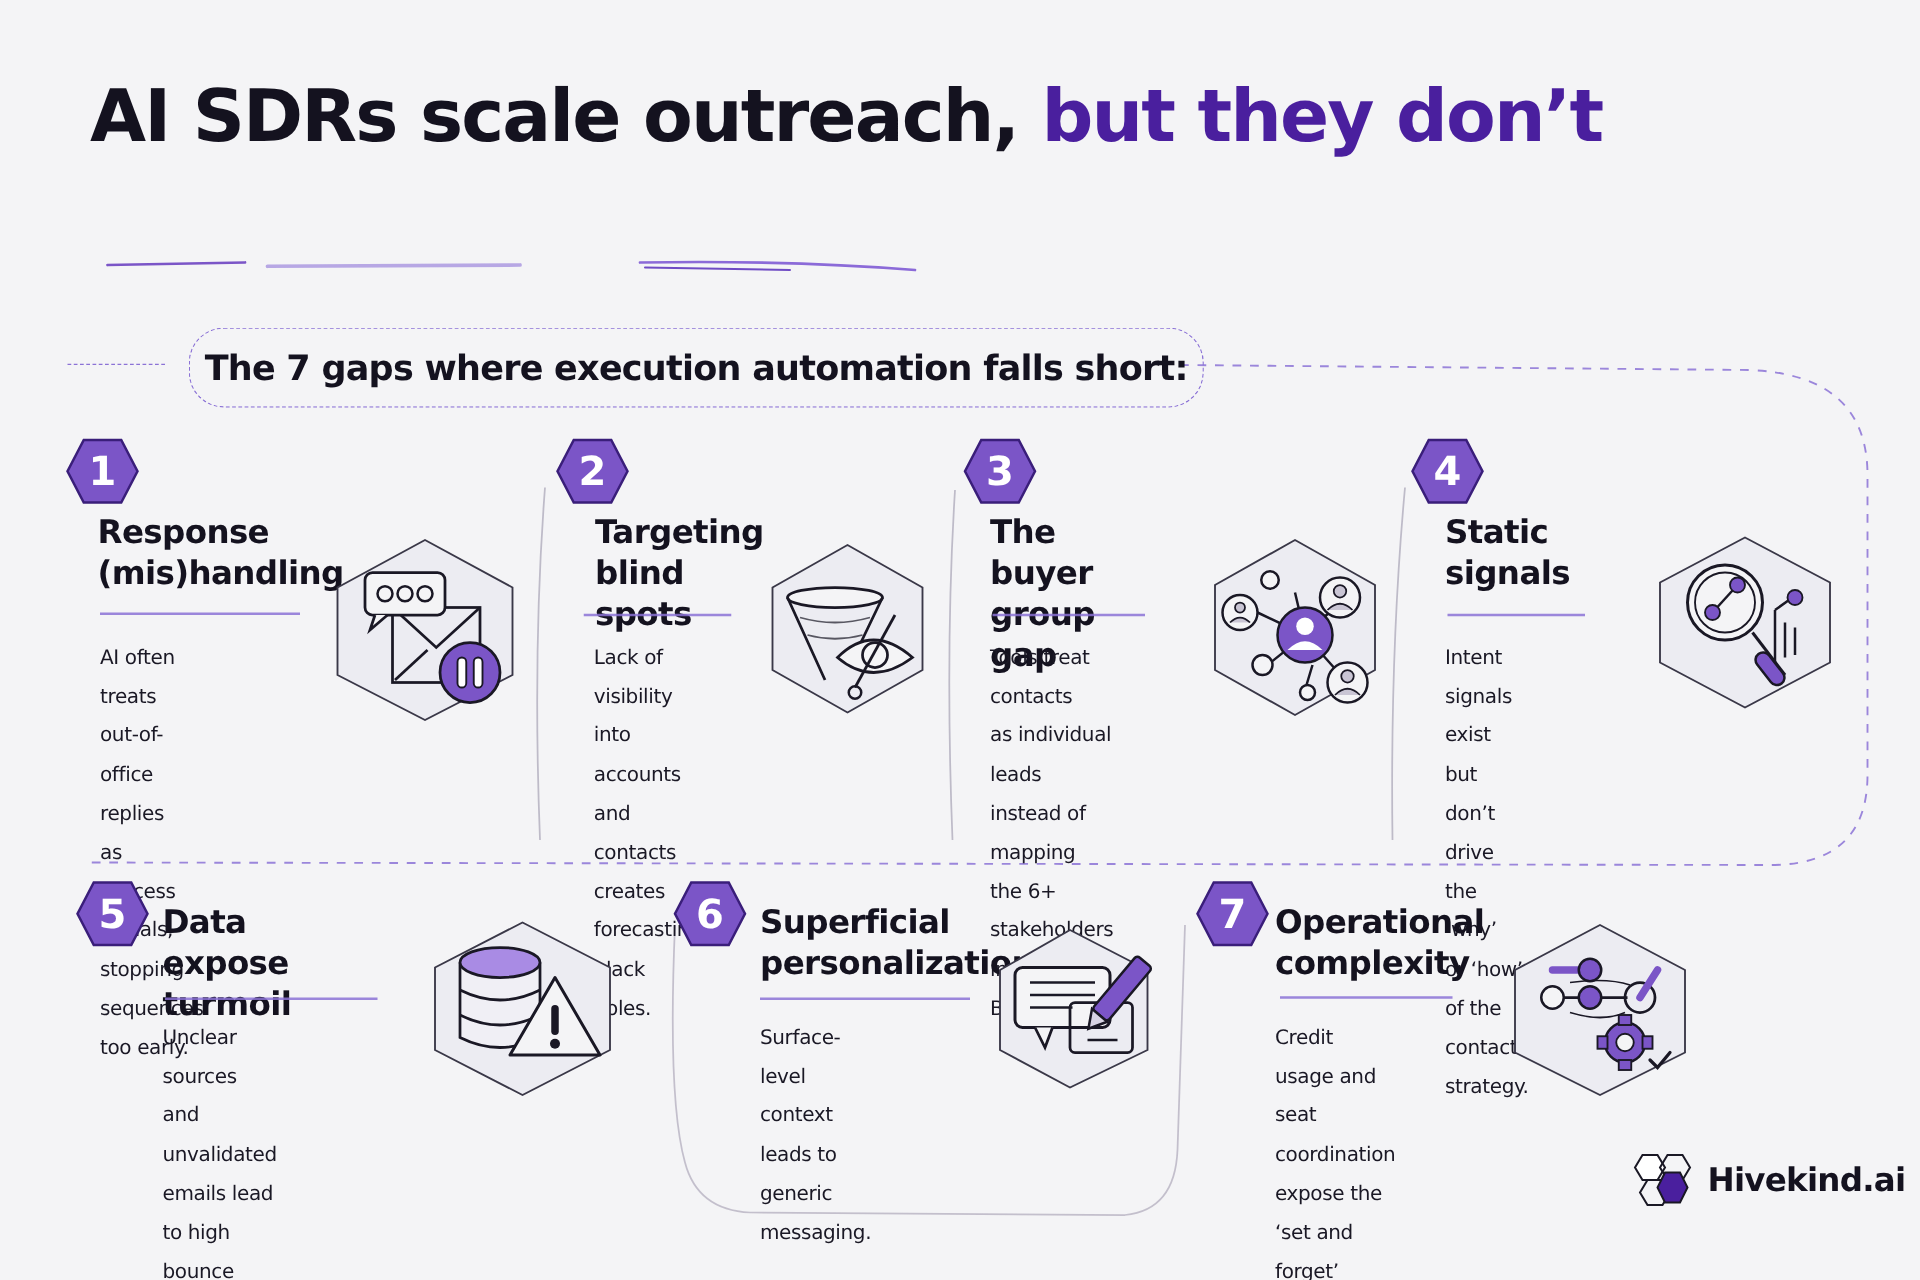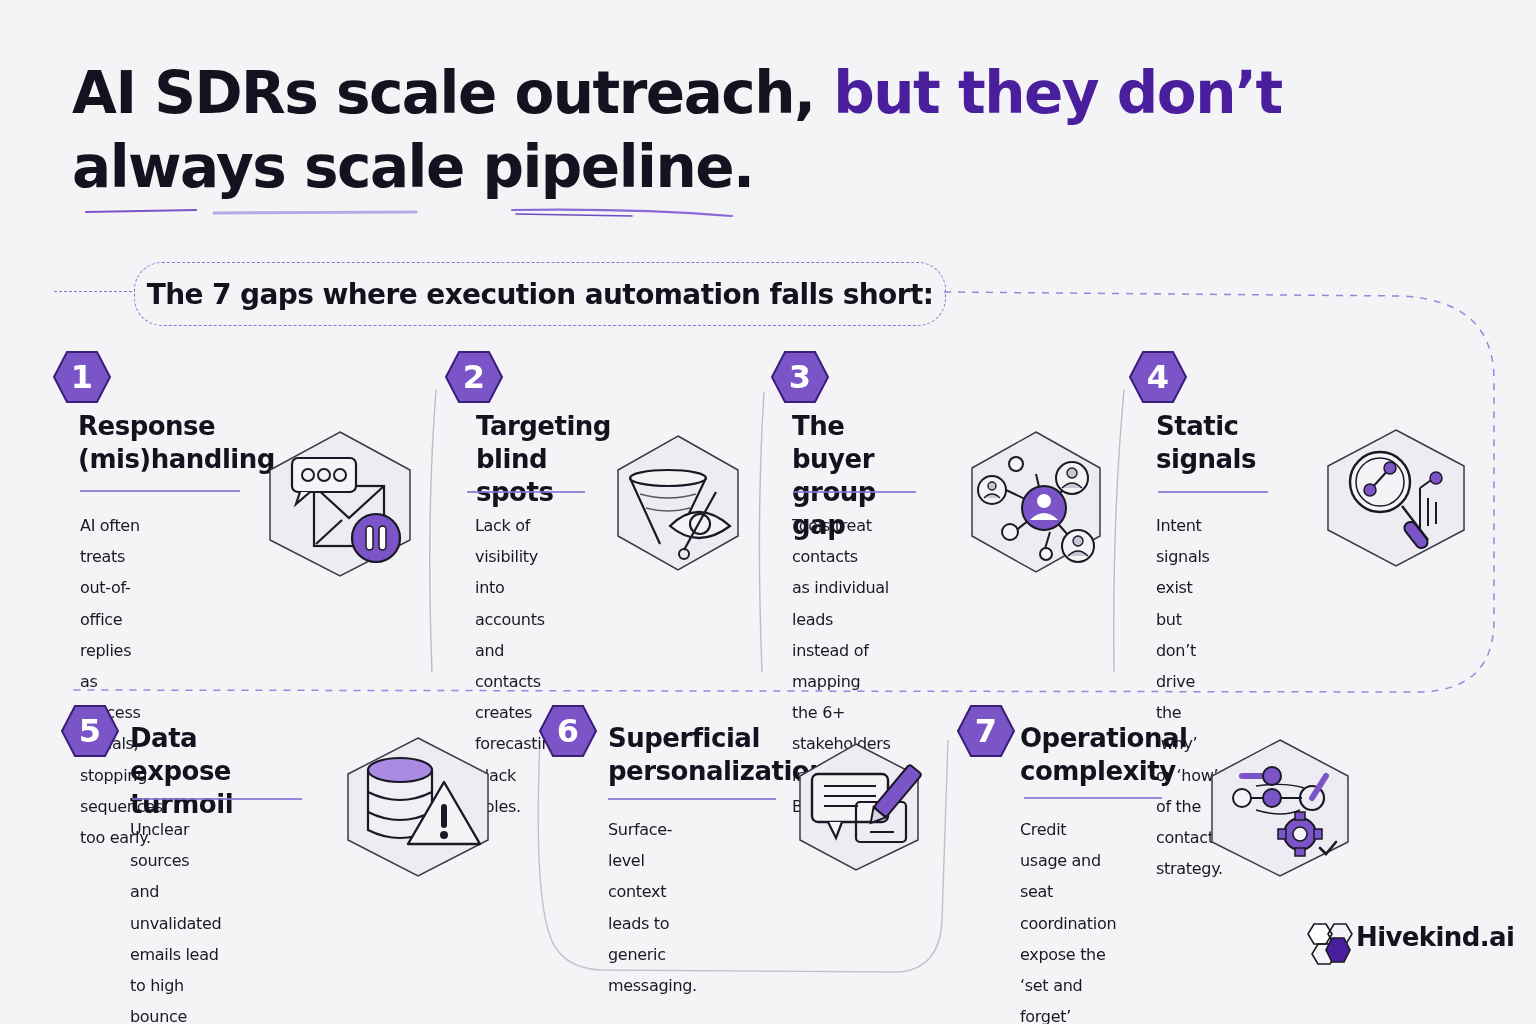--- a/index.html
+++ b/index.html
@@ -14,21 +14,21 @@
     position: absolute; left: 72px; top: 56px;
     font-family: "DejaVu Sans", sans-serif;
     font-size: 58px; line-height: 74px; font-weight: 700;
     letter-spacing: -1.5px; color: #14121f;
   }
   .title .accent { color: #4a1f9e; }
   .title-underline { position: absolute; left: 72px; top: 204px; width: 680px; height: 20px; }
 
   .subtitle-wrap { position: absolute; left: 50px; top: 262px; width: 1450px; height: 60px; }
   .subtitle-pill {
-    position: absolute; left: 84px; top: 0; width: 812px; height: 64px;
+    position: absolute; left: 101px; top: 0; width: 812px; height: 64px;
     border: 1.5px dashed #8b72d6; border-radius: 28px;
     display: flex; align-items: center; justify-content: center;
   }
   .subtitle-text { font-size: 28px; font-weight: 700; letter-spacing: -0.6px; color: #14121f; }
   .lead-line-left { position: absolute; left: 4px; top: 29px; width: 78px; border-top: 1.5px dashed #8b72d6; }
 
   .outline-svg { position: absolute; left: 0; top: 0; width: 1536px; height: 1024px; pointer-events: none; }
 
   .card { position: absolute; }
   .badge {
@@ -41,40 +41,39 @@
     position: absolute; font-size: 26px; line-height: 33px; font-weight: 700;
     color: #14121f; letter-spacing: -0.5px; white-space: pre-line;
   }
   .card-rule { position: absolute; height: 2px; background: #8b72d6; opacity: 0.85; }
   .card-body {
     position: absolute; font-size: 16px; line-height: 31.2px; color: #1a1825;
     white-space: pre-line; letter-spacing: -0.3px;
   }
   .icon-hex { position: absolute; }
 
-  .brand { position: absolute; left: 1306px; top: 922px; display: flex; align-items: flex-start; }
+  .brand { position: absolute; left: 1306px; top: 922px; display: flex; align-items: center; gap: 10px; }
   .brand-name { font-size: 26px; font-weight: 700; color: #14121f; letter-spacing: -0.6px; }
 </style>
 </head>
 <body>
 
 <svg class="outline-svg" viewBox="0 0 1536 1024">
 
   <path d="M944 292 L1400 296 Q1494 300 1494 380 L1494 620 Q1494 690 1420 692 L70 690" fill="none" stroke="#8b72d6" stroke-width="1.5" stroke-dasharray="7 7" opacity="0.85"></path>
 
   <path d="M436 390 Q426 520 432 672" fill="none" stroke="#9a94aa" stroke-width="1.4" opacity="0.6"></path>
   <path d="M764 392 Q756 520 762 672" fill="none" stroke="#9a94aa" stroke-width="1.4" opacity="0.6"></path>
   <path d="M1124 390 Q1112 520 1114 672" fill="none" stroke="#9a94aa" stroke-width="1.4" opacity="0.6"></path>
 
   <path d="M540 740 Q534 880 548 930 Q558 968 600 970 L900 972 Q940 968 942 920 L948 740" fill="none" stroke="#9a94aa" stroke-width="1.4" opacity="0.55"></path>
 </svg>
 
 <div class="title">
   <span>AI SDRs scale outreach, </span><span class="accent">but they don’t</span><br>
-  <span>always scale pipeline.</span>
 </div>
 <svg class="title-underline" viewBox="0 0 680 20">
   <path d="M14 8 L124 6" stroke="#7b55c7" stroke-width="2.2" fill="none" stroke-linecap="round"></path>
   <path d="M142 9 L344 8" stroke="#a894e0" stroke-width="3" fill="none" stroke-linecap="round" opacity="0.8"></path>
   <path d="M440 6 Q560 4 660 12" stroke="#8b6ad8" stroke-width="2.2" fill="none" stroke-linecap="round"></path>
   <path d="M444 10 L560 12" stroke="#6f4bc4" stroke-width="1.6" fill="none" stroke-linecap="round"></path>
 </svg>
 
 <div class="subtitle-wrap">
   <div class="lead-line-left"></div>

